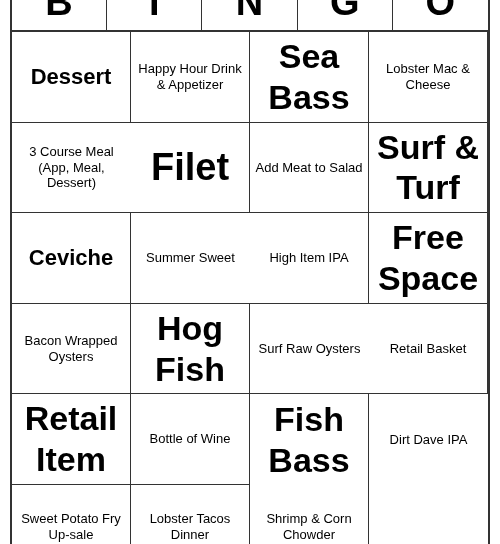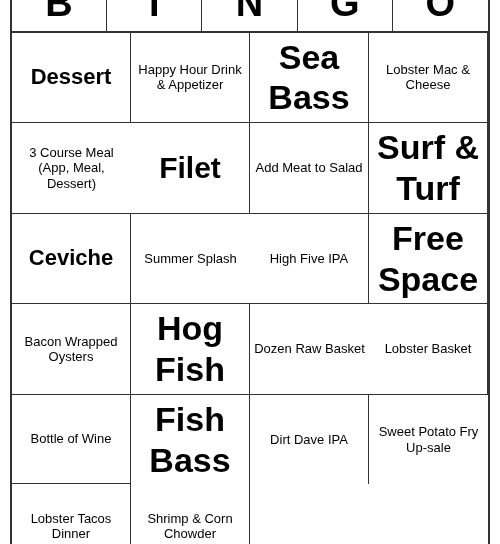--- a/index.html
+++ b/index.html
@@ -49,21 +49,21 @@
     .bingo-cell:nth-last-child(-n+5) { border-bottom: none; }
     .bingo-cell.large-text {
       font-size: 22px;
       font-weight: bold;
     }
     .bingo-cell.xlarge-text {
       font-size: 34px;
       font-weight: bold;
     }
     .bingo-cell.huge-text {
-      font-size: 30px;
+      font-size: 38px;
       font-weight: bold;
     }
   </style>
 </head>
 <body>
 
 <div class="bingo-card">
   <div class="bingo-header">
   <div class="bingo-letter">B</div>
       <div class="bingo-letter">I</div>
@@ -74,27 +74,28 @@
   <div class="bingo-grid">
   <div class="bingo-cell large-text">Dessert</div>
       <div class="bingo-cell">Happy Hour Drink &amp; Appetizer</div>
       <div class="bingo-cell xlarge-text">Sea Bass</div>
       <div class="bingo-cell">Lobster Mac &amp; Cheese</div>
       <div class="bingo-cell">3 Course Meal (App, Meal, Dessert)</div>
       <div class="bingo-cell huge-text">Filet</div>
       <div class="bingo-cell">Add Meat to Salad</div>
       <div class="bingo-cell xlarge-text">Surf &amp; Turf</div>
       <div class="bingo-cell large-text">Ceviche</div>
-      <div class="bingo-cell">Summer Splash</div>
-      <div class="bingo-cell">High Five IPA</div>
+      <div class="bingo-cell">Summer Sweet</div>
+      <div class="bingo-cell">High Item IPA</div>
       <div class="bingo-cell xlarge-text">Free Space</div>
       <div class="bingo-cell">Bacon Wrapped Oysters</div>
       <div class="bingo-cell xlarge-text">Hog Fish</div>
-      <div class="bingo-cell">Dozen Raw Basket</div>
-      <div class="bingo-cell">Lobster Basket</div>
+      <div class="bingo-cell">Surf Raw Oysters</div>
+      <div class="bingo-cell">Retail Basket</div>
+      <div class="bingo-cell xlarge-text">Retail Item</div>
       <div class="bingo-cell">Bottle of Wine</div>
       <div class="bingo-cell xlarge-text">Fish Bass</div>
       <div class="bingo-cell">Dirt Dave IPA</div>
       <div class="bingo-cell">Sweet Potato Fry Up-sale</div>
       <div class="bingo-cell">Lobster Tacos Dinner</div>
       <div class="bingo-cell">Shrimp &amp; Corn Chowder</div>
     </div>
 </div>
 
 </body></html>

